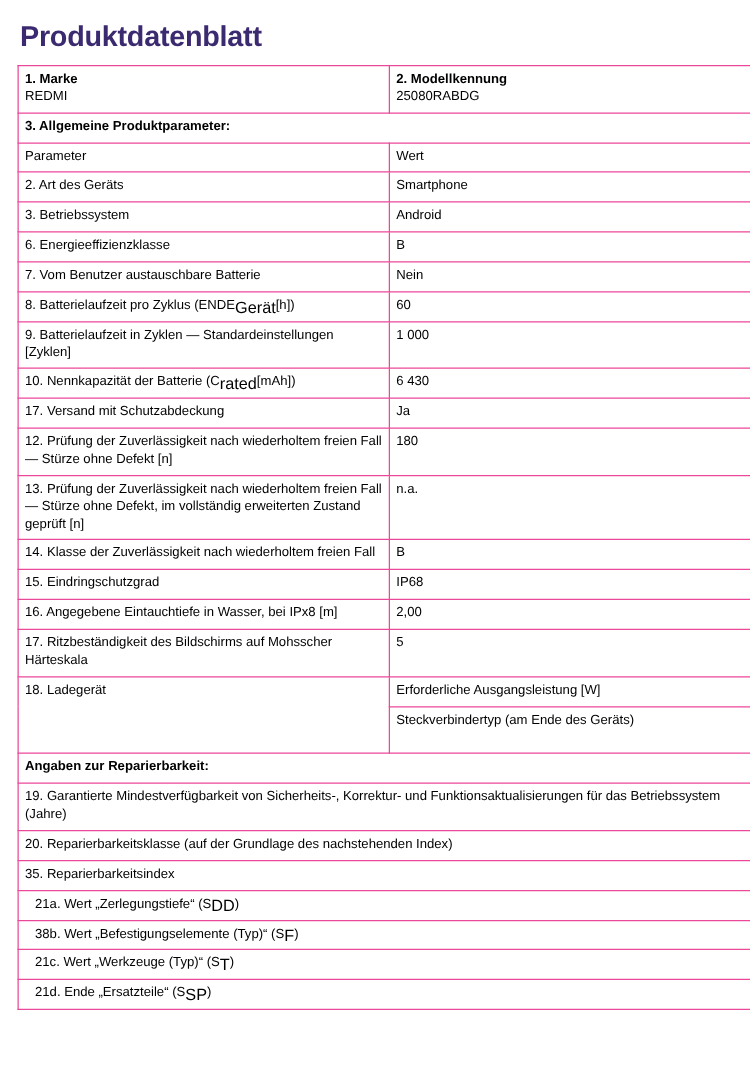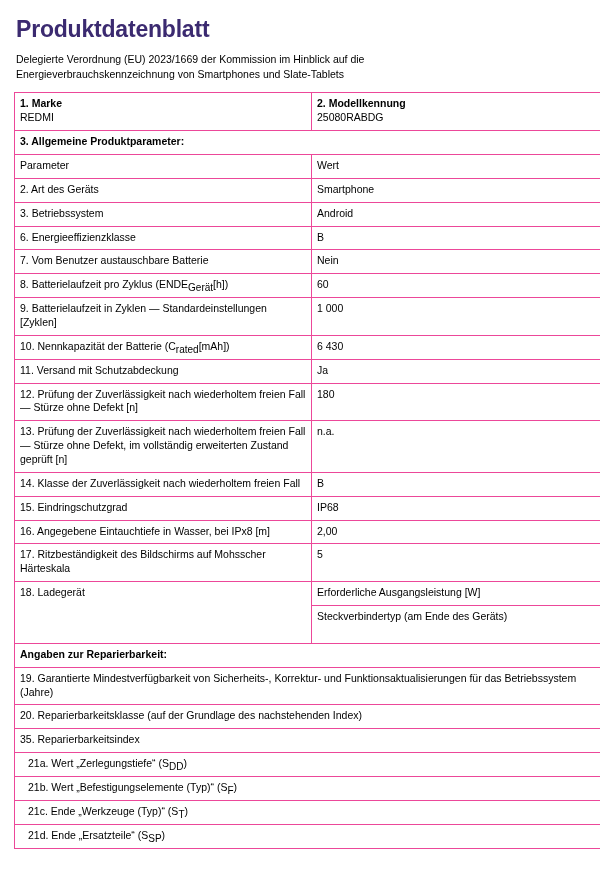--- a/index.html
+++ b/index.html
@@ -48,36 +48,35 @@
     line-height: 1.32;
   }
   .thick-top td { border-top-width: 2px; }
   .thick-bottom td { border-bottom-width: 2px; }
   td.lbl { width: 286px; }
   td.val { width: 286px; }
   td.sub1 { width: 80px; }
   td.sub2 { width: 206px; }
   .b { font-weight: bold; }
   .sub {
-    font-size: 10px;
+    font-size: 13px;
     vertical-align: sub;
     line-height: 0;
   }
   .indent { padding-left: 13px !important; }
   .section-head td {
     font-weight: bold;
   }
 </style>
 </head>
 <body>
 
 <div class="page">
 
   <div class="doc-title">Produktdatenblatt</div>
-  <div class="doc-subtitle">Delegierte Verordnung (EU) 2023/1669 der Kommission im Hinblick auf die Energieverbrauchskennzeichnung von Smartphones und Slate-Tablets</div>
 
   <table class="sheet">
     <tbody>
 
       <tr class="thick-top">
         <td class="lbl">
           <div class="b">1. Marke</div>
           <div>REDMI</div>
         </td>
         <td class="val">
@@ -117,21 +116,21 @@
       </tr>
       <tr>
         <td class="lbl"><span>9. Batterielaufzeit in Zyklen — Standardeinstellungen [Zyklen]</span></td>
         <td class="val">1 000</td>
       </tr>
       <tr>
         <td class="lbl"><span>10. Nennkapazität der Batterie (C</span><span class="sub">rated</span><span>[mAh])</span></td>
         <td class="val">6 430</td>
       </tr>
       <tr>
-        <td class="lbl"><span>11. Versand mit Schutzabdeckung</span></td>
+        <td class="lbl"><span>17. Versand mit Schutzabdeckung</span></td>
         <td class="val">Ja</td>
       </tr>
       <tr>
         <td class="lbl"><span>12. Prüfung der Zuverlässigkeit nach wiederholtem freien Fall — Stürze ohne Defekt [n]</span></td>
         <td class="val">180</td>
       </tr>
       <tr>
         <td class="lbl"><span>13. Prüfung der Zuverlässigkeit nach wiederholtem freien Fall — Stürze ohne Defekt, im vollständig erweiterten Zustand geprüft [n]</span></td>
         <td class="val">n.a.</td>
       </tr>
@@ -176,25 +175,25 @@
       </tr>
       <tr>
         <td class="lbl" colspan="2"><span>35. Reparierbarkeitsindex</span></td>
         <td class="val">2,63</td>
       </tr>
       <tr>
         <td class="lbl indent" colspan="2"><span>21a. Wert „Zerlegungstiefe“ (S</span><span class="sub">DD</span><span>)</span></td>
         <td class="val">3,10</td>
       </tr>
       <tr>
-        <td class="lbl indent" colspan="2"><span>21b. Wert „Befestigungselemente (Typ)“ (S</span><span class="sub">F</span><span>)</span></td>
+        <td class="lbl indent" colspan="2"><span>38b. Wert „Befestigungselemente (Typ)“ (S</span><span class="sub">F</span><span>)</span></td>
         <td class="val">3,00</td>
       </tr>
       <tr>
-        <td class="lbl indent" colspan="2"><span>21c. Ende „Werkzeuge (Typ)“ (S</span><span class="sub">T</span><span>)</span></td>
+        <td class="lbl indent" colspan="2"><span>21c. Wert „Werkzeuge (Typ)“ (S</span><span class="sub">T</span><span>)</span></td>
         <td class="val">2,40</td>
       </tr>
       <tr class="thick-bottom">
         <td class="lbl indent" colspan="2"><span>21d. Ende „Ersatzteile“ (S</span><span class="sub">SP</span><span>)</span></td>
         <td class="val">3</td>
       </tr>
 
     </tbody>
   </table>
 </div>

